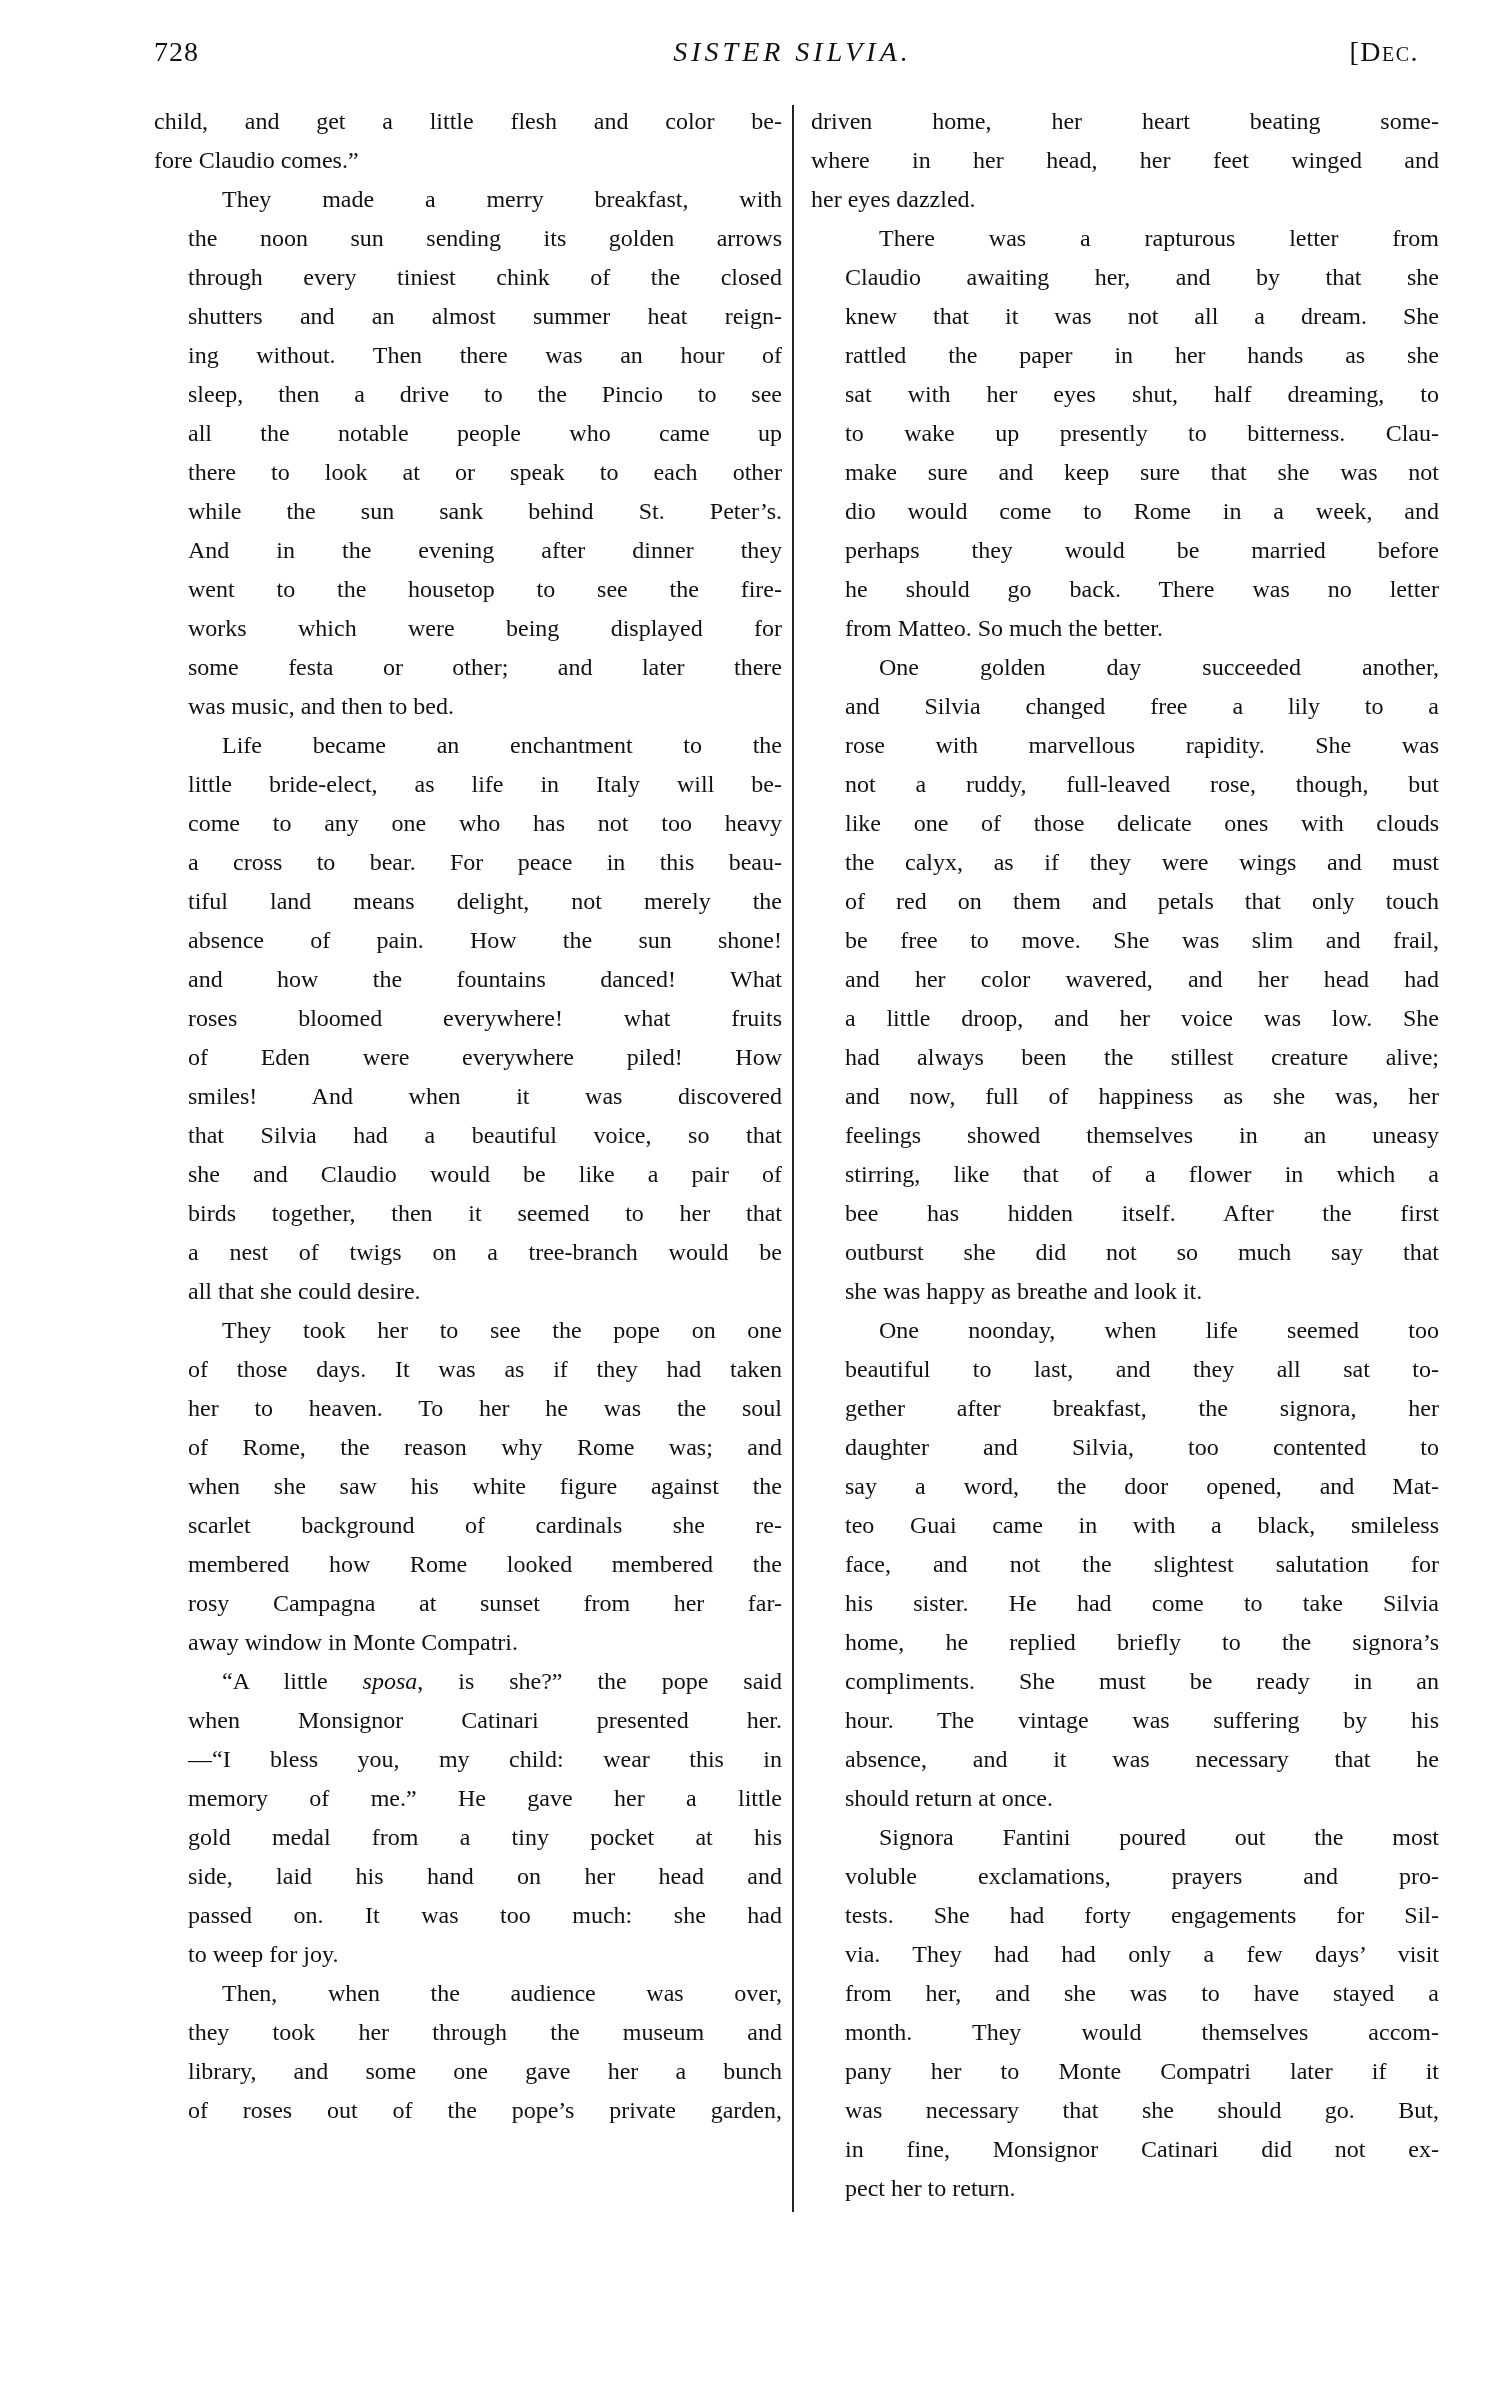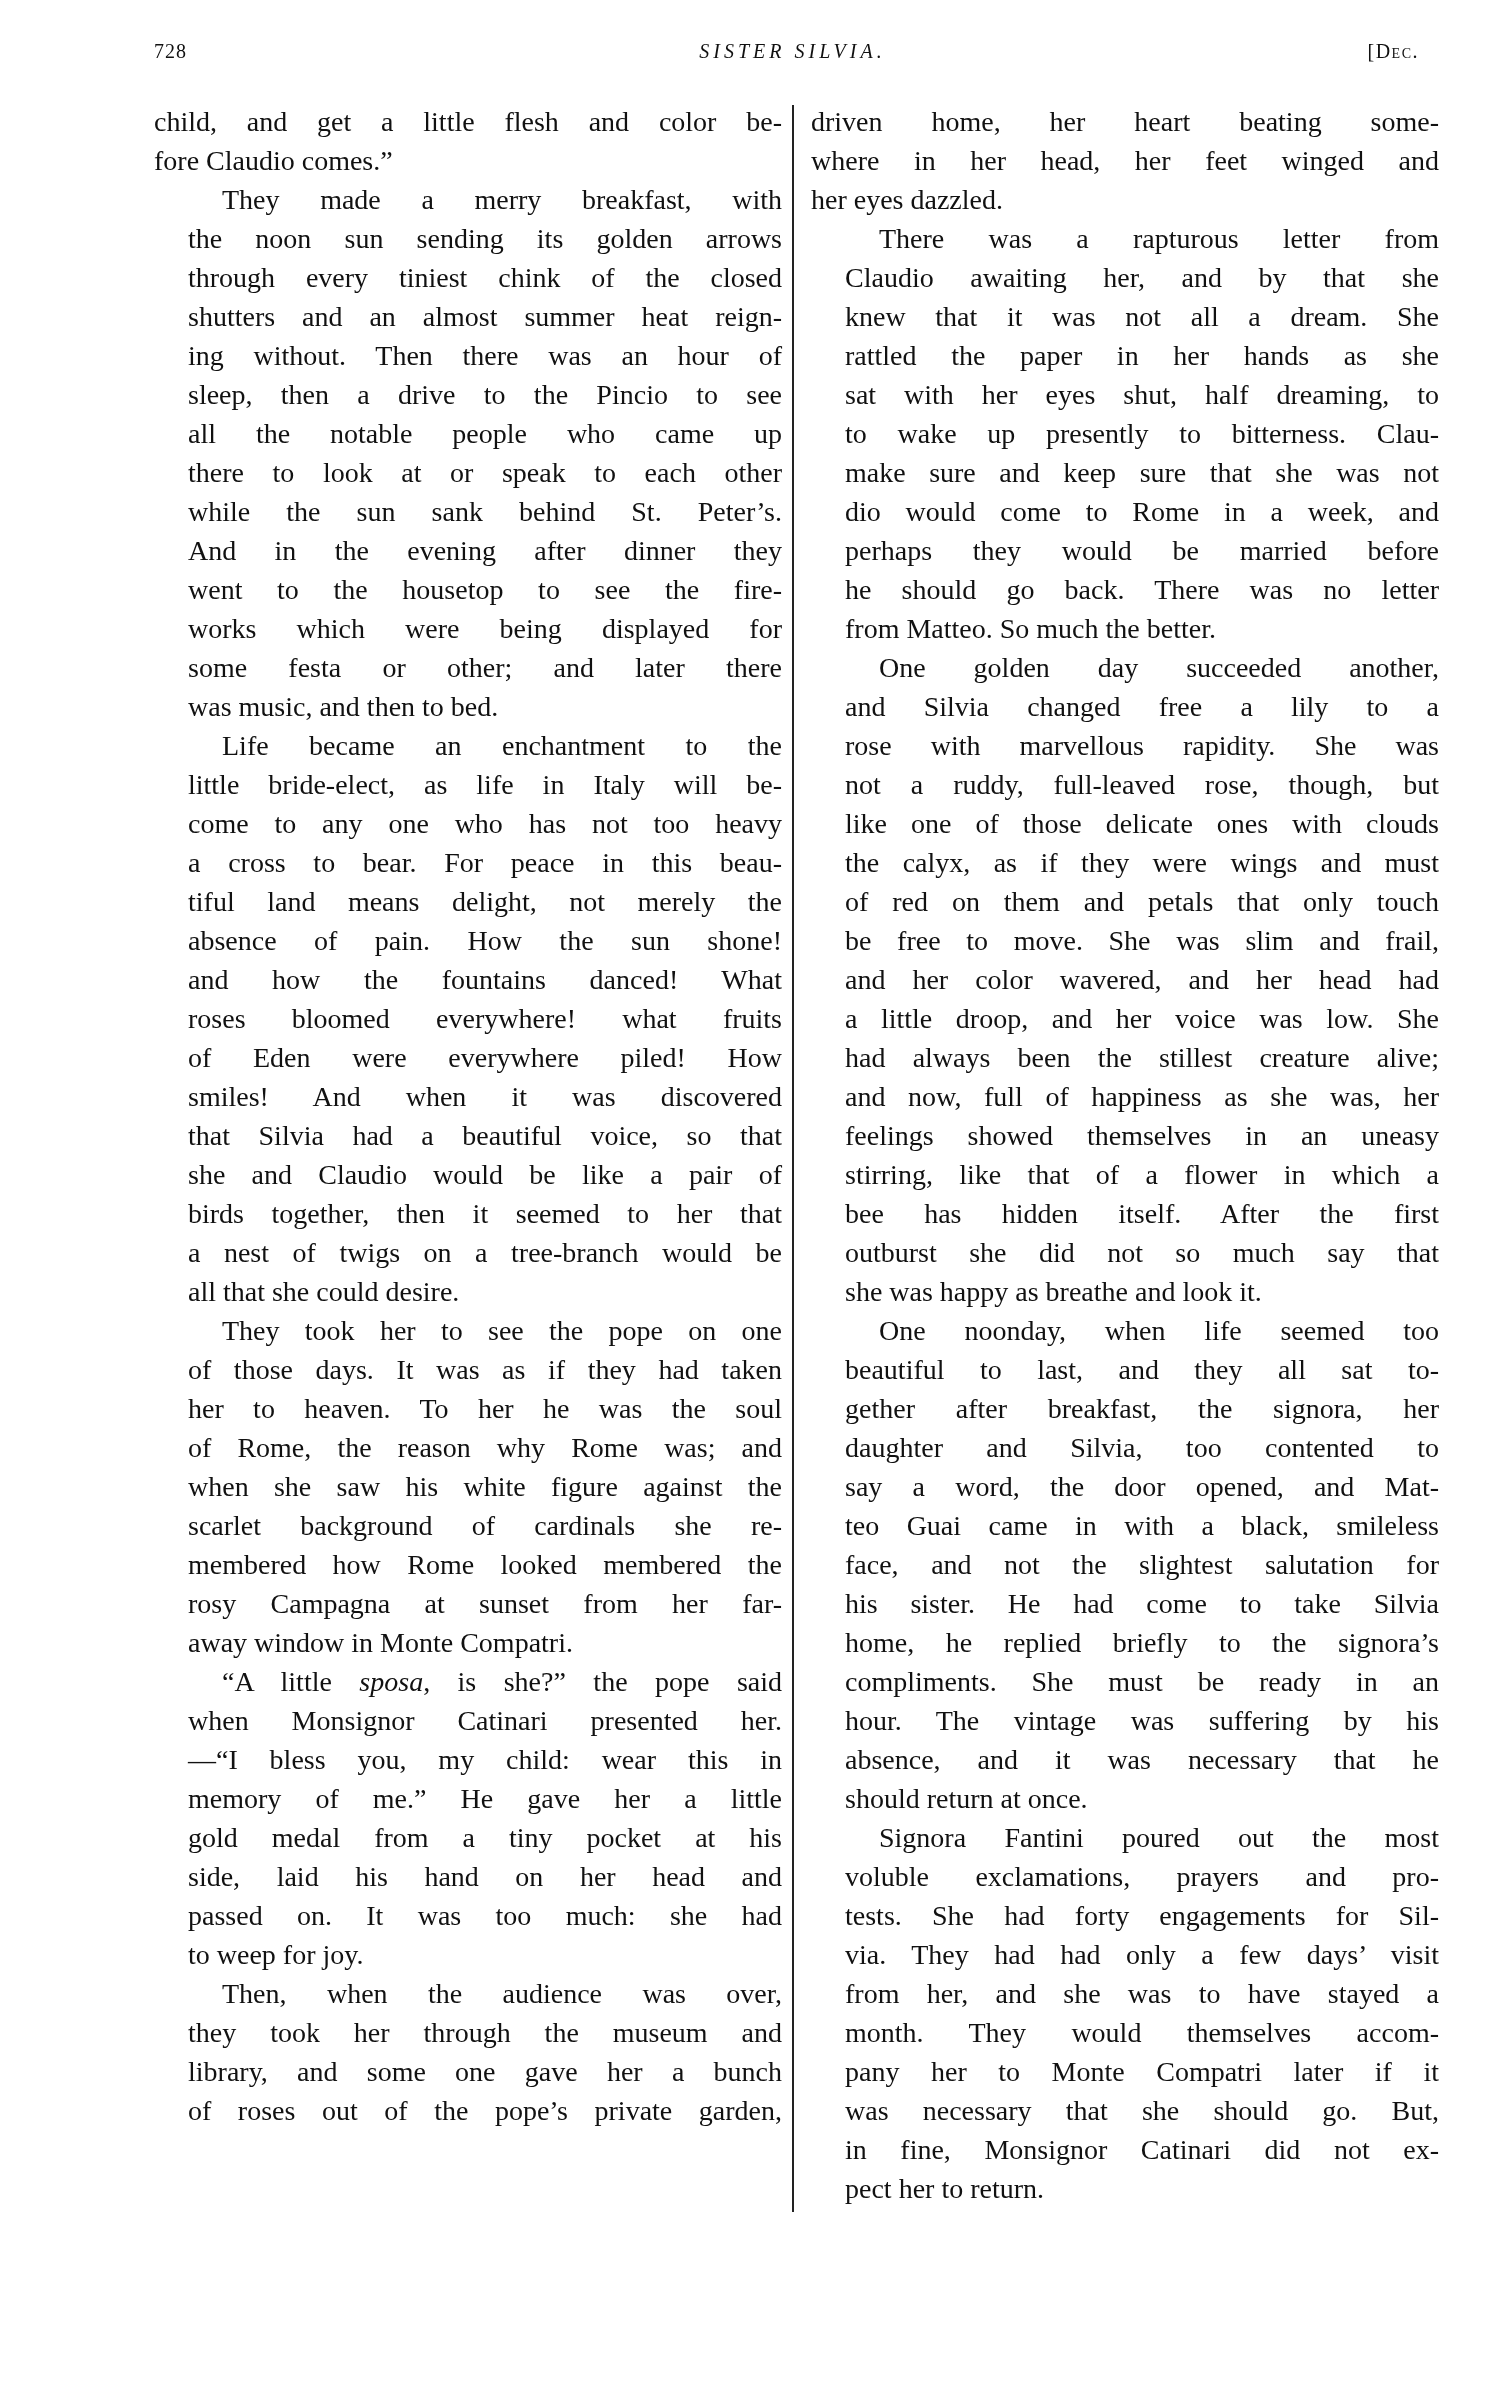--- a/index.html
+++ b/index.html
@@ -14,21 +14,21 @@
       overflow: hidden;
       color: #111111;
       font-family: "Liberation Serif", "DejaVu Serif", serif;
     }
     .running-head {
       position: absolute;
       top: 29px;
       left: 154px;
       width: 1265px;
       height: 45px;
-      font-size: 20px;
+      font-size: 28px;
       line-height: 45px;
     }
     .page-number {
       position: absolute;
       left: 0;
       top: 0;
       letter-spacing: 1px;
     }
     .journal-title {
       position: absolute;
@@ -43,21 +43,21 @@
       position: absolute;
       right: 0;
       top: 0;
       font-variant: small-caps;
       letter-spacing: 1.5px;
     }
     .column {
       position: absolute;
       top: 102px;
       width: 628px;
-      font-size: 28px;
+      font-size: 24px;
       line-height: 39px;
       text-align: justify;
       hyphens: none;
     }
     .column.left {
       left: 154px;
     }
     .column.right {
       left: 811px;
     }

